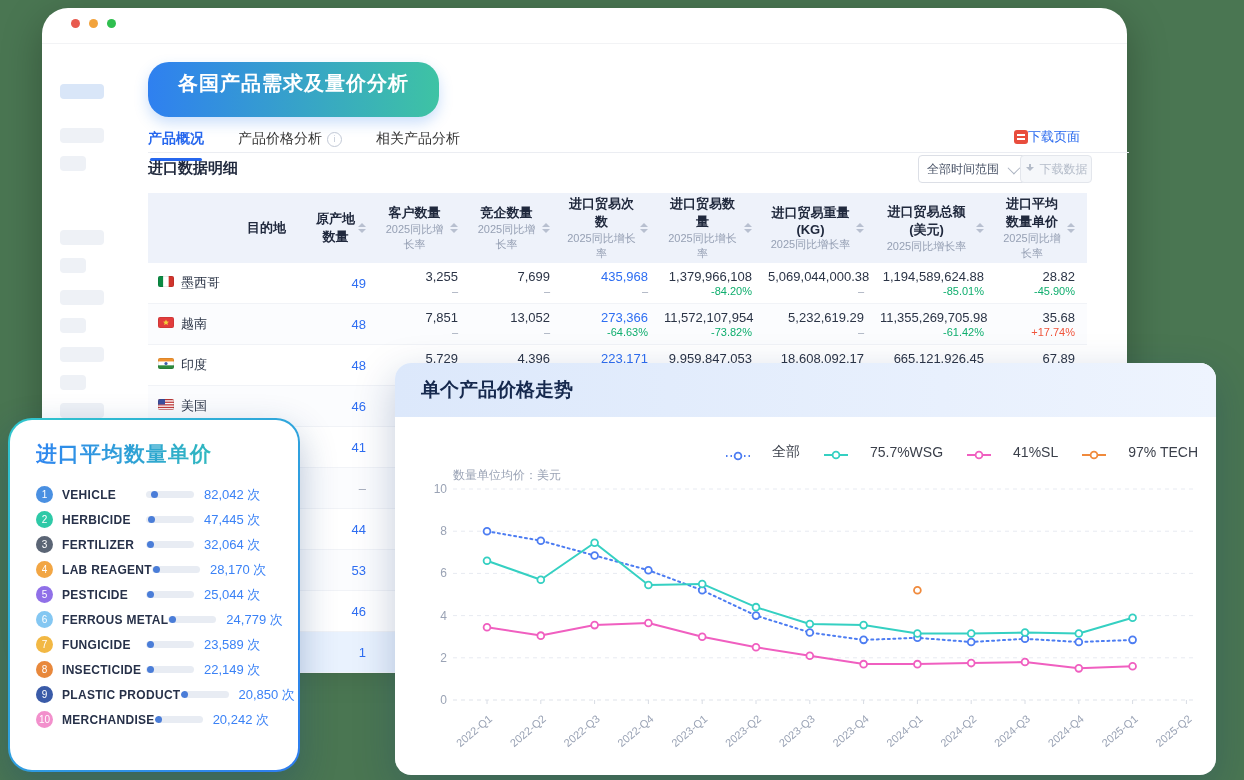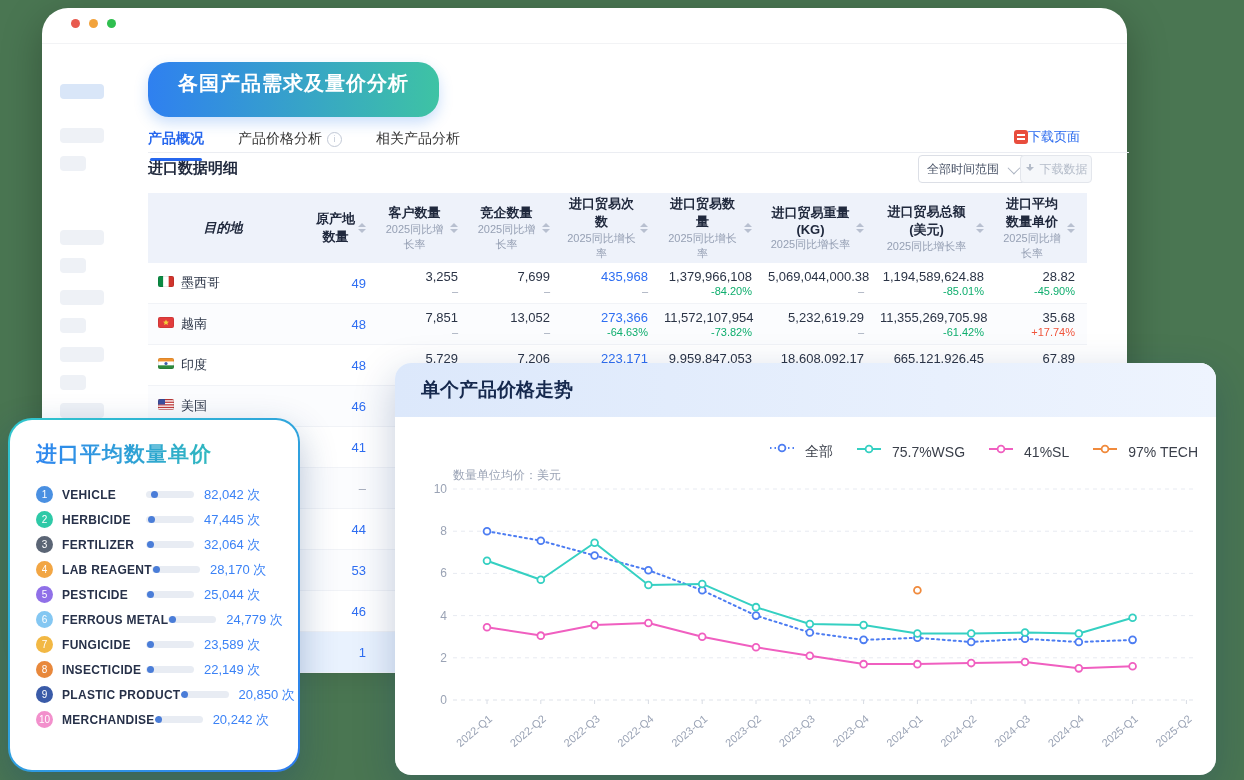--- a/index.html
+++ b/index.html
@@ -40,21 +40,21 @@
            border-radius:4px;background:#f5f7fa;color:#b4bcc9;font-size:12px;display:flex;
            align-items:center;justify-content:center;gap:5px;cursor:not-allowed;}
   .dl-glyph{width:10px;height:10px;position:relative;}
   .dl-glyph:before{content:"";position:absolute;left:4px;top:0;width:2px;height:6px;background:#b4bcc9;}
   .dl-glyph:after{content:"";position:absolute;left:1px;top:3px;border:4px solid transparent;border-top-color:#b4bcc9;}
   
   table{border-collapse:collapse;table-layout:fixed;}
   .tbl{position:absolute;left:106px;top:185px;width:939px;font-size:13px;color:#2b3446;}
   th{background:#eef2fa;font-weight:bold;font-size:13px;color:#20293d;height:36px;padding:2px 12px 2px 4px;}
   th .hwrap{display:flex;align-items:center;justify-content:flex-end;gap:3px;}
-  th.left .hwrap{justify-content:center;padding-left:8px;font-style:italic;}
+  th.left .hwrap{justify-content:flex-end;padding-left:8px;}
   th .hsub{font-weight:normal;font-size:11px;color:#96a0b4;}
   .sort{display:inline-flex;flex-direction:column;gap:2px;}
   .sort i{width:0;height:0;border-left:4px solid transparent;border-right:4px solid transparent;}
   .sort i.u{border-bottom:4px solid #b8c0d0;}
   .sort i.d{border-top:4px solid #b8c0d0;}
   td{height:36px;padding:2px 12px 2px 4px;text-align:right;border-bottom:1px solid #f1f3f7;vertical-align:middle;}
   td.dest{text-align:left;padding-left:10px;}
   tr.alt td{background:#fbfcfe;}
   tr.hl td{background:#e9f2fe;}
   .cmain{line-height:15px;white-space:nowrap;}
@@ -65,21 +65,21 @@
   .dash{color:#a0a8b8;}
   .flag{display:inline-block;vertical-align:-1px;margin-right:7px;border-radius:2px;overflow:hidden;line-height:0;}
   .destname{display:inline-block;vertical-align:middle;}
   
   .chart-card{position:absolute;left:395px;top:363px;width:821px;height:412px;background:#fff;
               border-radius:16px;box-shadow:0 14px 40px rgba(20,50,110,.25);z-index:30;overflow:hidden;}
   .chart-head{height:54px;background:linear-gradient(90deg,#dce8fb,#eef4fe);
               font-size:19px;font-weight:bold;color:#16294e;line-height:54px;padding-left:26px;}
   .unit-label{position:absolute;left:58px;top:84px;font-size:12px;color:#9aa3b5;margin-top:20px;}
   .legend{position:absolute;right:18px;top:80px;display:flex;gap:24px;align-items:center;font-size:14px;color:#3a3f4a;}
-  .legend-item{display:flex;align-items:flex-start;gap:11px;cursor:pointer;}
+  .legend-item{display:flex;align-items:flex-end;gap:22px;cursor:pointer;}
   
   .pop-wrap{position:absolute;left:8px;top:418px;width:292px;height:354px;border-radius:24px;
             background:linear-gradient(135deg,#30c6cc,#2e7cf0);padding:2px;z-index:40;
             box-shadow:0 14px 36px rgba(20,60,120,.3);box-sizing:border-box;}
   .pop{width:100%;height:100%;background:#fff;border-radius:22px;box-sizing:border-box;padding:20px 26px 0 26px;}
   .pop-title{font-size:21px;font-weight:bold;letter-spacing:1px;
              background:linear-gradient(90deg,#2f86f0,#2fc9ae);-webkit-background-clip:text;
              background-clip:text;color:transparent;}
   .plist{margin-top:14px;}
   .pitem{display:flex;align-items:center;height:25px;}
@@ -349,21 +349,21 @@
                   <circle cx="8" cy="5.5" r="1.6" fill="#3a5ba8"></circle>
                 </svg></span><span class="destname">印度</span></td>
             <td>
               <div class="cmain blue">48</div>
             </td>
             <td>
               <div class="cmain">5,729</div>
               <div class="csub dash">–</div>
             </td>
             <td>
-              <div class="cmain">7,206</div>
+              <div class="cmain">4,396</div>
               <div class="csub dash">–</div>
             </td>
             <td>
               <div class="cmain blue">223,171</div>
               <div class="csub down">-8.44%</div>
             </td>
             <td>
               <div class="cmain">9,959,847,053</div>
               <div class="csub down">-16.42%</div>
             </td>

